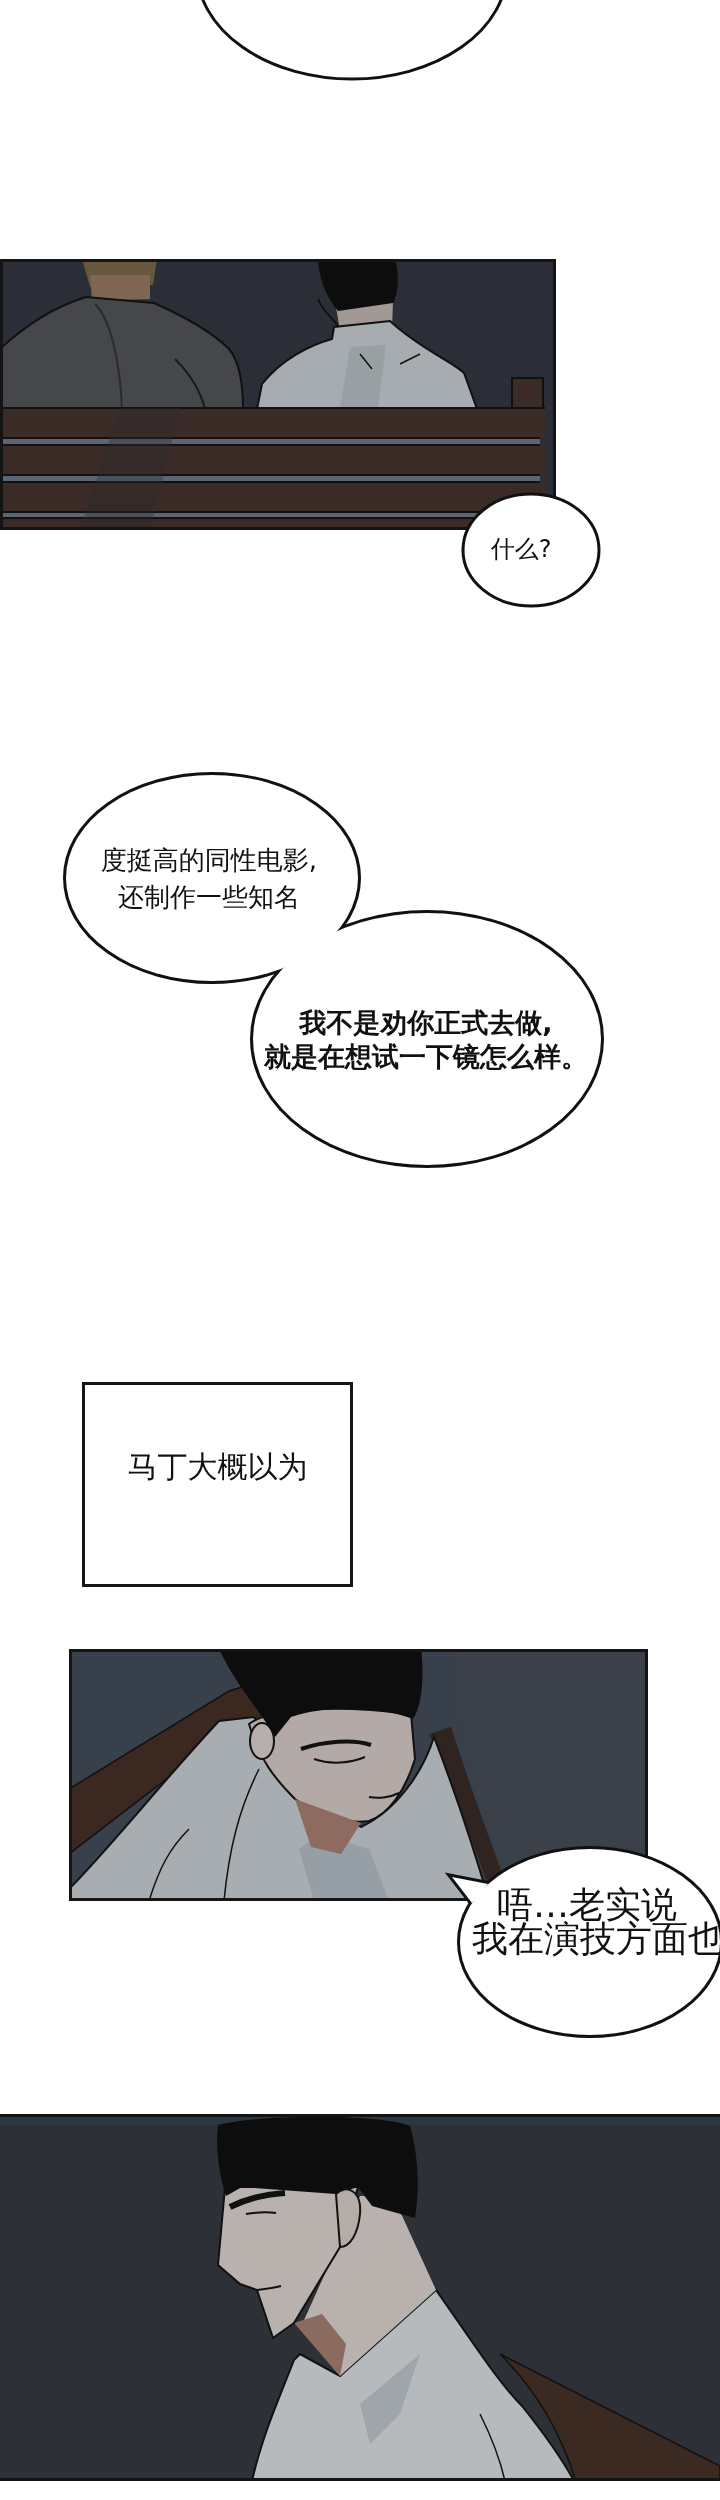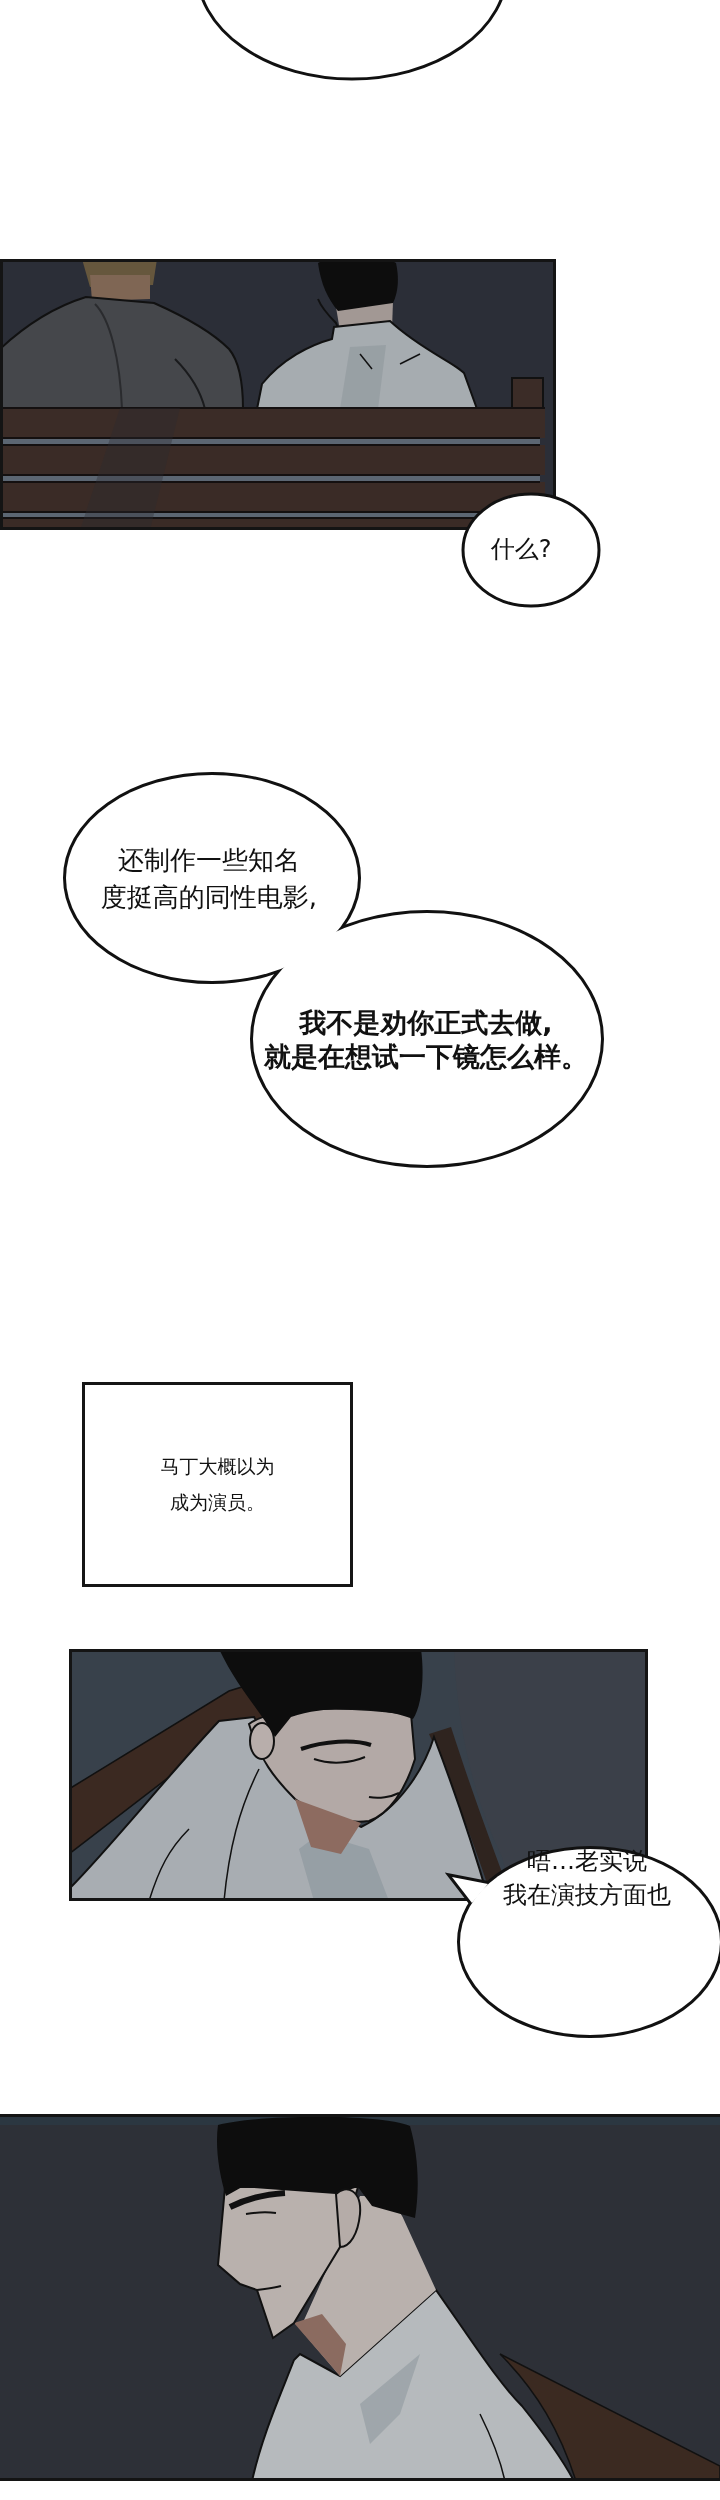--- a/index.html
+++ b/index.html
@@ -6,22 +6,22 @@
   .page { position:relative; width:720px; height:2500px; background:#ffffff; overflow:hidden;
           font-family:"DejaVu Sans", "Liberation Sans", sans-serif; color:#111111; }
   .abs { position:absolute; }
   .panel { position:absolute; overflow:hidden; background:#2d3037; box-sizing:border-box; }
   .panel svg { display:block; }
   .txt { position:absolute; text-align:center; white-space:nowrap; color:#111111; }
   .txt > div { white-space:nowrap; }
   .t-what { left:463px; width:116px; top:534px; font-size:24px; line-height:30px; }
   .t-b1 { left:64px; width:290px; top:842px; font-size:26px; line-height:37px; }
   .t-b2 { left:256px; width:340px; top:1006px; font-size:27px; line-height:34px;font-weight:bold; }
-  .t-nar { left:82px; width:271px; top:1449px; font-size:19px; line-height:35.5px; }
-  .t-b3 { left:472px; width:230px; top:1844px; font-size:24px; line-height:34px; }
+  .t-nar { left:82px; width:271px; top:1449px; font-size:30px; line-height:35.5px; }
+  .t-b3 { left:472px; width:230px; top:1888px; font-size:36px; line-height:34px; }
   .narration-box { position:absolute; left:82px; top:1382px; width:271px; height:205px;
                    border:3px solid #151515; box-sizing:border-box; background:#ffffff; }
 </style>
 </head>
 <body>
 
 <div class="page">
 
   <svg class="abs" style="left:0;top:0" width="720" height="100">
     <ellipse cx="352" cy="-30" rx="155" ry="109" fill="#ffffff" stroke="#111111" stroke-width="3"></ellipse>
@@ -78,32 +78,31 @@
     <div>什么?</div>
   </div>
 
   <svg class="abs" style="left:50px;top:760px" width="570" height="420">
     <ellipse cx="162" cy="118" rx="146" ry="103" fill="none" stroke="#111111" stroke-width="6"></ellipse>
     <ellipse cx="377" cy="279" rx="174" ry="126" fill="none" stroke="#111111" stroke-width="6"></ellipse>
     <ellipse cx="162" cy="118" rx="146" ry="103" fill="#ffffff"></ellipse>
     <ellipse cx="377" cy="279" rx="174" ry="126" fill="#ffffff"></ellipse>
   </svg>
   <div class="txt t-b1">
+    <div>度挺高的同性电影,</div>
     <div>还制作一些知名</div>
-    <div>度挺高的同性电影,</div>
   </div>
   <div class="txt t-b2">
     <div>我不是劝你正式去做,</div>
     <div>就是在想试一下镜怎么样。</div>
   </div>
 
   <div class="narration-box"></div>
   <div class="txt t-nar">
     <div>马丁大概以为</div>
-    <div>成为演员。</div>
   </div>
 
   <div class="panel" style="left:69px;top:1649px;width:579px;height:252px;background:#38414b;">
     <svg width="579" height="252" viewBox="0 0 579 252">
       <rect x="0" y="0" width="579" height="252" fill="#38414b"></rect>
       <path d="M0,140 L160,42 L205,28 L205,90 L130,105 L0,205 Z" fill="#3b2921" stroke="#111111" stroke-width="1.5"></path>
       <path d="M385,0 L579,0 L579,252 L445,252 L433,208 C405,150 388,80 385,0 Z" fill="#3b4049"></path>
       <path d="M360,85 L382,78 C402,140 422,195 444,252 L424,252 C405,195 385,140 360,85 Z" fill="#2f241f"></path>
       <path d="M0,240 C40,200 100,125 150,72 L185,68 L235,150 L292,178 C330,160 355,120 365,88 C385,140 405,200 420,252 L0,252 Z" fill="#a8adb2" stroke="#111111" stroke-width="2"></path>
       <path d="M230,200 L250,185 L300,200 L320,252 L245,252 Z" fill="#8e989f" opacity="0.7"></path>

